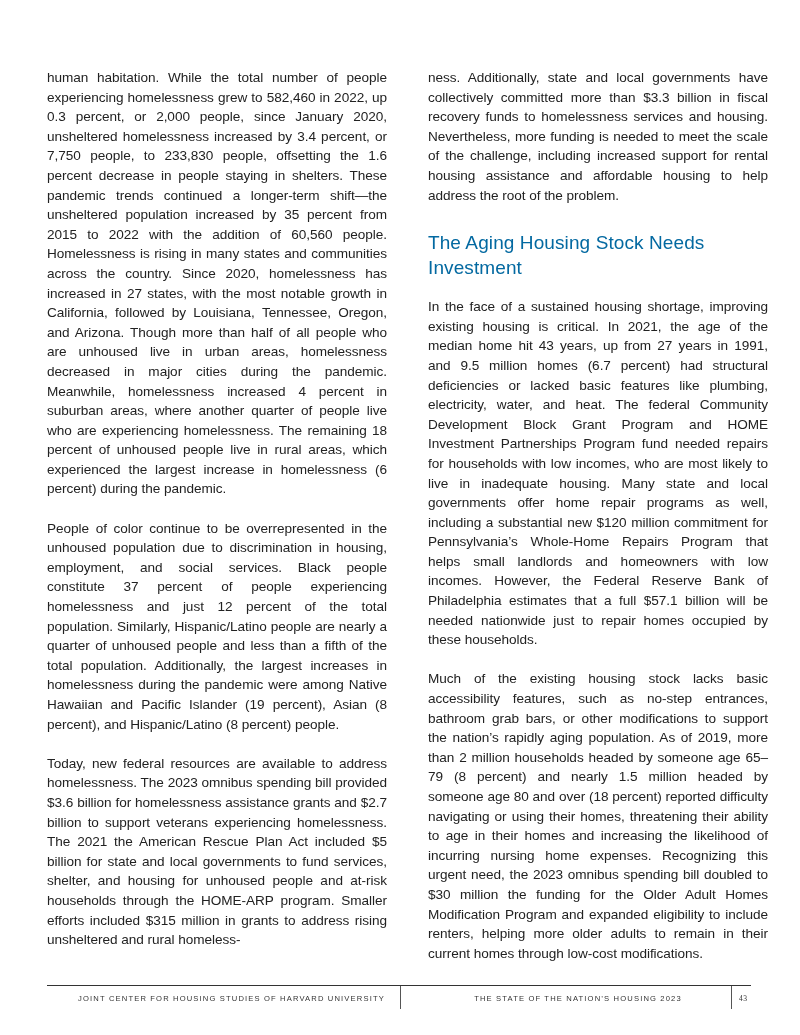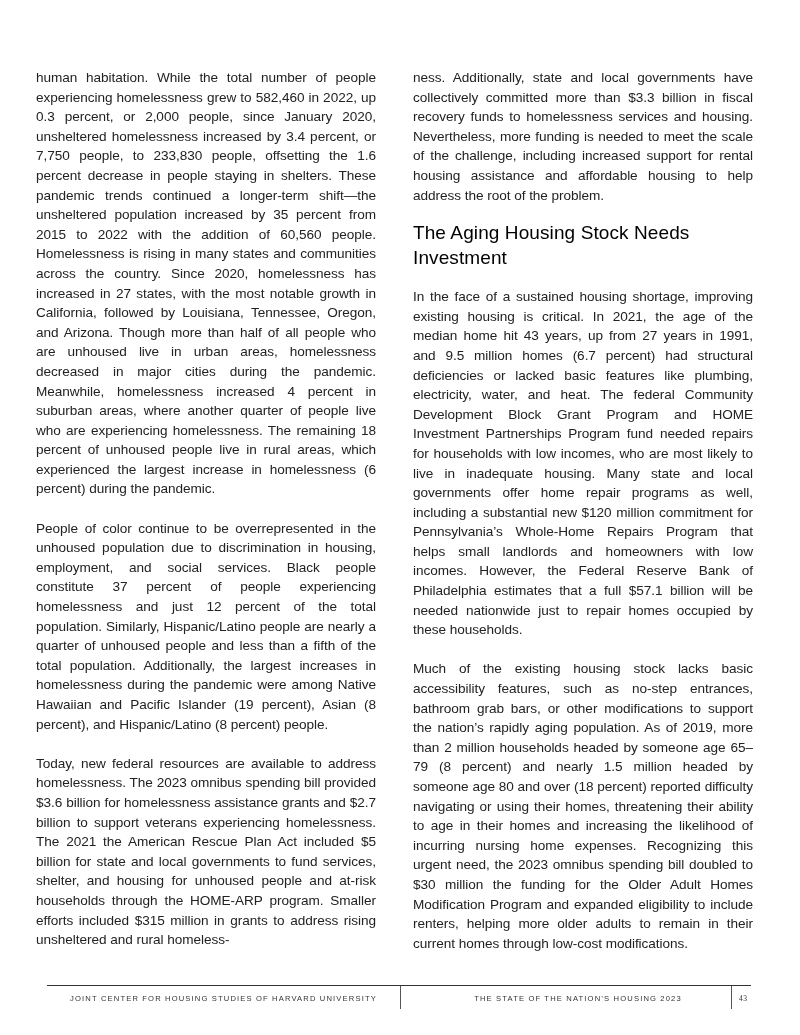--- a/index.html
+++ b/index.html
@@ -13,37 +13,37 @@
       position: relative;
       overflow: hidden;
       font-family: "Liberation Sans", "DejaVu Sans", sans-serif;
       color: #222222;
     }
     .column {
       position: absolute;
       top: 68px;
       width: 340px;
     }
-    .col-left { left: 36px; }
-    .col-right { left: 413px; }
+    .col-left { left: 47px; }
+    .col-right { left: 428px; }
     .para {
       margin: 0;
       font-size: 13.6px;
       line-height: 19.6px;
       text-align: justify;
       hyphens: none;
       letter-spacing: -0.05px;
     }
     .para + .para { margin-top: 19.6px; }
     .section-heading {
-      margin: 16px 0 17px 0;
+      margin: 26px 0 17px 0;
       font-size: 19px;
       line-height: 24.5px;
       font-weight: normal;
-      color: #000000;
+      color: #0369a1;
       letter-spacing: 0.1px;
     }
     .section-heading + .para { margin-top: 15px; }
 
     .footer {
       position: absolute;
       left: 47px;
       top: 985px;
       width: 704px;
       height: 26px;
@@ -60,21 +60,21 @@
     .footer-divider.right { left: 684px; }
     .footer-text {
       position: absolute;
       top: 8px;
       font-size: 7.6px;
       letter-spacing: 1.15px;
       color: #333333;
       text-transform: uppercase;
       white-space: nowrap;
     }
-    .footer-left { left: 0; width: 353px; text-align: center; }
+    .footer-left { left: 8px; width: 353px; text-align: center; }
     .footer-center { left: 366px; width: 330px; text-align: center; }
     .footer-page { left: 692px; letter-spacing: 0.5px; font-family: Liberation Serif, serif; }
   </style>
 </head>
 <body>
 
 <div class="column col-left">
   <p class="para">human habitation. While the total number of people experiencing homelessness grew to 582,460 in 2022, up 0.3 percent, or 2,000 people, since January 2020, unsheltered homelessness increased by 3.4 percent, or 7,750 people, to 233,830 people, offsetting the 1.6 percent decrease in people staying in shelters. These pandemic trends continued a longer-term shift—the unsheltered population increased by 35 percent from 2015 to 2022 with the addition of 60,560 people. Homelessness is rising in many states and communities across the country. Since 2020, homelessness has increased in 27 states, with the most notable growth in California, followed by Louisiana, Tennessee, Oregon, and Arizona. Though more than half of all people who are unhoused live in urban areas, homelessness decreased in major cities during the pandemic. Meanwhile, homelessness increased 4 percent in suburban areas, where another quarter of people live who are experiencing homelessness. The remaining 18 percent of unhoused people live in rural areas, which experienced the largest increase in homelessness (6 percent) during the pandemic.</p>
   <p class="para">People of color continue to be overrepresented in the unhoused population due to discrimination in housing, employment, and social services. Black people constitute 37 percent of people experiencing homelessness and just 12 percent of the total population. Similarly, Hispanic/Latino people are nearly a quarter of unhoused people and less than a fifth of the total population. Additionally, the largest increases in homelessness during the pandemic were among Native Hawaiian and Pacific Islander (19 percent), Asian (8 percent), and Hispanic/Latino (8 percent) people.</p>
   <p class="para">Today, new federal resources are available to address homelessness. The 2023 omnibus spending bill provided $3.6 billion for homelessness assistance grants and $2.7 billion to support veterans experiencing homelessness. The 2021 the American Rescue Plan Act included $5 billion for state and local governments to fund services, shelter, and housing for unhoused people and at-risk households through the HOME-ARP program. Smaller efforts included $315 million in grants to address rising unsheltered and rural homeless-</p>

